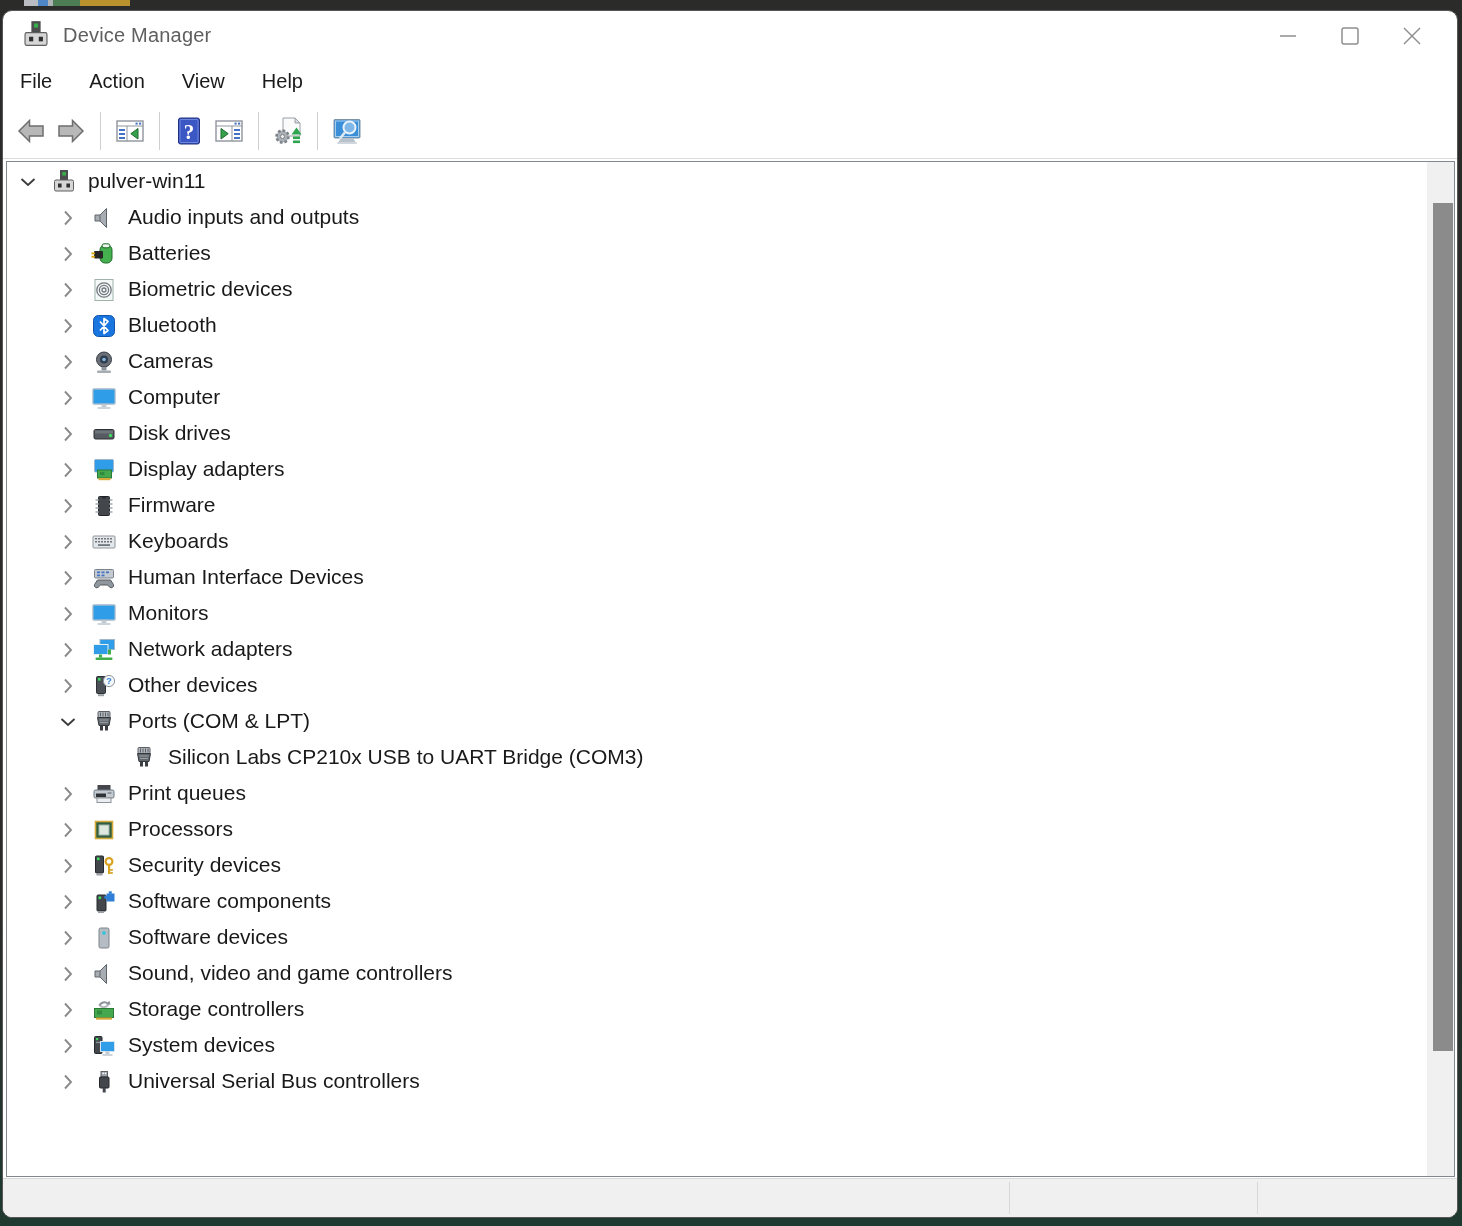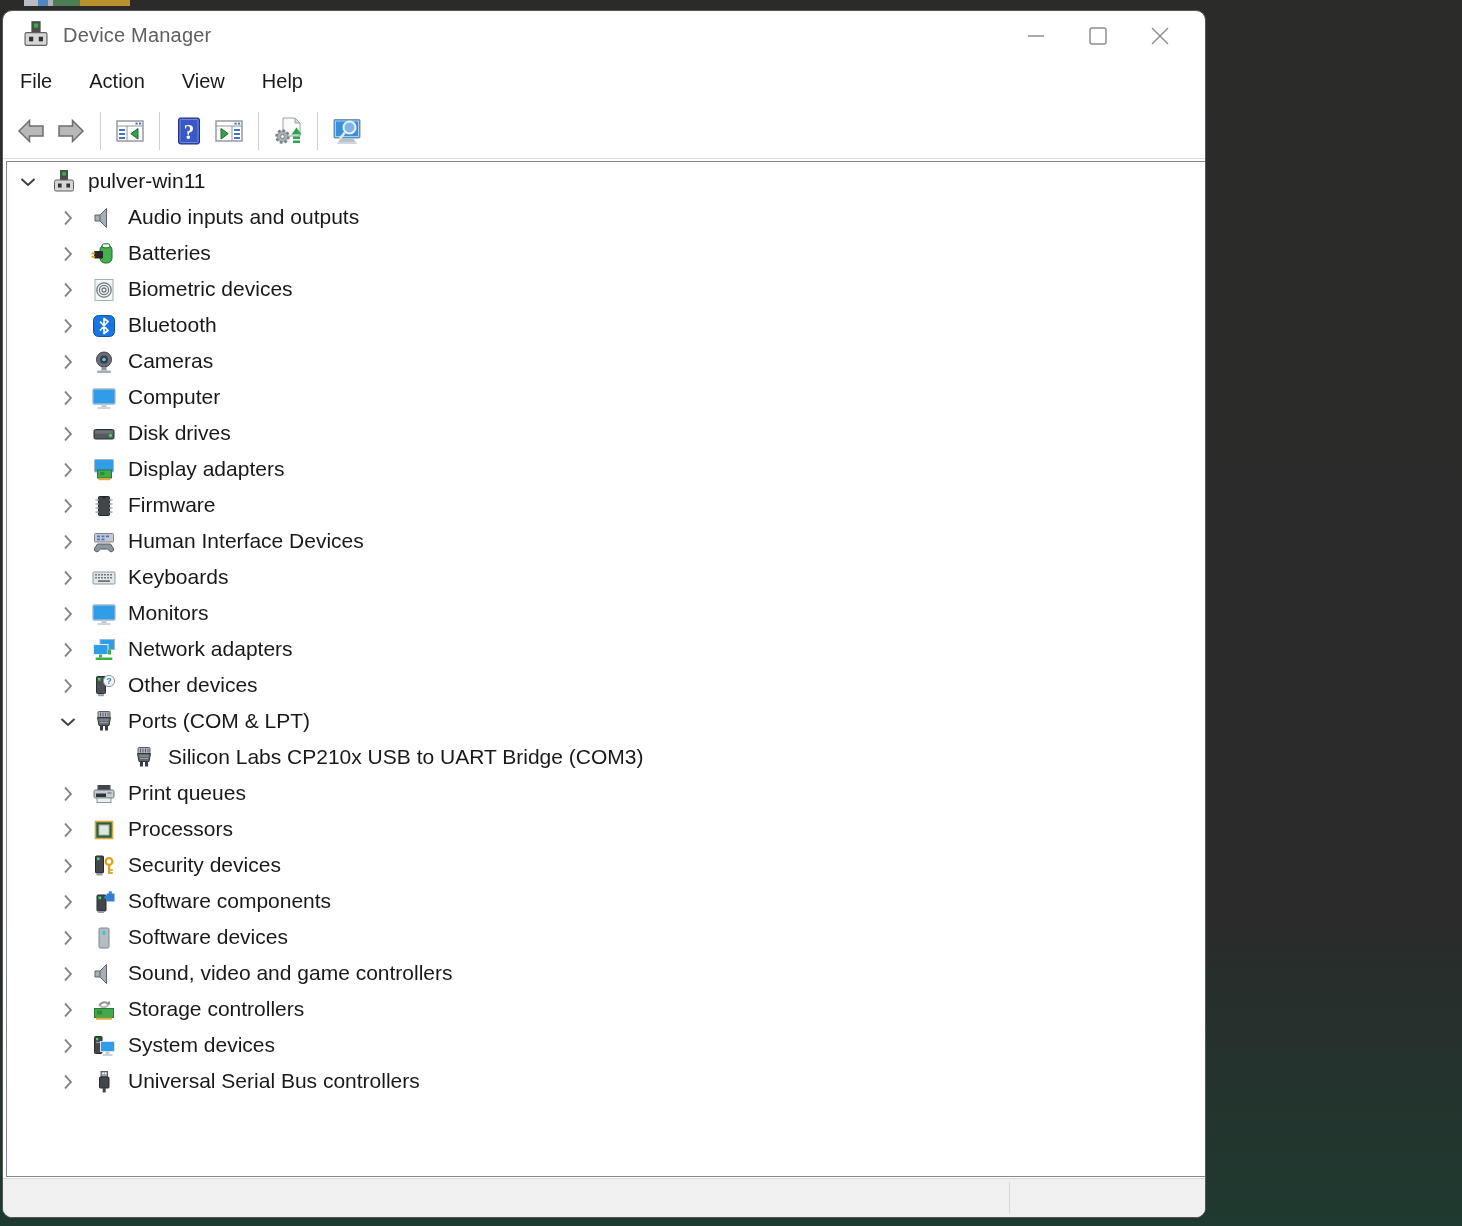--- a/index.html
+++ b/index.html
@@ -7,21 +7,21 @@
   body {
     position:relative;
     font-family:"Liberation Sans", sans-serif;
     background:linear-gradient(180deg,#2b2b2a 0%,#2a2b2a 75%,#1f3a30 100%);
     overflow:hidden;
   }
   
   .bg-frag { position:absolute; top:0; height:6px; }
 
   .window {
-    position:absolute; left:2px; top:10px; width:1204px; height:1208px;
+    position:absolute; left:2px; top:10px; width:1456px; height:1208px;
     background:#ffffff; border:1px solid #565656; border-radius:10px;
     overflow:hidden;
   }
 
   
   .titlebar { position:relative; height:48px; display:flex; align-items:center; padding-left:18px; }
   .titlebar .app-icon { width:30px; height:30px; margin-right:12px; }
   .titlebar .title { font-size:20px; color:#5f5f5f; letter-spacing:.2px; }
   .win-controls { position:absolute; top:6px; right:14px; display:flex; }
   .win-btn { width:62px; height:38px; display:flex; align-items:center; justify-content:center; background:transparent; border:none; cursor:default; }
@@ -318,39 +318,20 @@
                 <rect x="4.5" y="10" width="3" height="2"></rect>
                 <rect x="4.5" y="14" width="3" height="2"></rect>
                 <rect x="4.5" y="18" width="3" height="2"></rect>
                 <rect x="18.5" y="6" width="3" height="2"></rect>
                 <rect x="18.5" y="10" width="3" height="2"></rect>
                 <rect x="18.5" y="14" width="3" height="2"></rect>
                 <rect x="18.5" y="18" width="3" height="2"></rect>
               </g>
             </svg></span>
           <span class="tree-label">Firmware</span>
-        </div>
-        <div class="tree-row indent-1">
-          <span class="chevron-slot">
-            <svg width="22" height="22" viewBox="0 0 22 22">
-              <polyline points="8,4.5 14,11 8,17.5" fill="none" stroke="#8a8a8a" stroke-width="1.9"></polyline>
-            </svg>
-          </span>
-          <span class="tree-icon"><svg width="26" height="26" viewBox="0 0 26 26">
-              <rect x="3.5" y="4.5" width="19" height="8.5" rx="1" fill="#c3cad1" stroke="#7d848b"></rect>
-              <g fill="#4472c4">
-                <rect x="6" y="6.5" width="3" height="1.7"></rect>
-                <rect x="10.5" y="6.5" width="3" height="1.7"></rect>
-                <rect x="15" y="6.5" width="3" height="1.7"></rect>
-                <rect x="6" y="9.6" width="3" height="1.7"></rect>
-                <rect x="10.5" y="9.6" width="3" height="1.7"></rect>
-              </g>
-              <path d="M6.5 15 h13 l3 4.5 a2.4 2.4 0 0 1 -3.9 2.6 L16.5 20 h-7 l-2.1 2.1 A2.4 2.4 0 0 1 3.5 19.5 z" fill="#8f969d" stroke="#55595e"></path>
-            </svg></span>
-          <span class="tree-label">Human Interface Devices</span>
         </div>
         <div class="tree-row indent-1">
           <span class="chevron-slot">
             <svg width="22" height="22" viewBox="0 0 22 22">
               <polyline points="8,4.5 14,11 8,17.5" fill="none" stroke="#8a8a8a" stroke-width="1.9"></polyline>
             </svg>
           </span>
           <span class="tree-icon"><svg width="26" height="26" viewBox="0 0 26 26">
               <rect x="2" y="7" width="22" height="12" rx="1" fill="#e3e7ea" stroke="#8f959c"></rect>
               <g fill="#6f767d">
@@ -371,20 +352,39 @@
             </svg></span>
           <span class="tree-label">Keyboards</span>
         </div>
         <div class="tree-row indent-1">
           <span class="chevron-slot">
             <svg width="22" height="22" viewBox="0 0 22 22">
               <polyline points="8,4.5 14,11 8,17.5" fill="none" stroke="#8a8a8a" stroke-width="1.9"></polyline>
             </svg>
           </span>
           <span class="tree-icon"><svg width="26" height="26" viewBox="0 0 26 26">
+              <rect x="3.5" y="4.5" width="19" height="8.5" rx="1" fill="#c3cad1" stroke="#7d848b"></rect>
+              <g fill="#4472c4">
+                <rect x="6" y="6.5" width="3" height="1.7"></rect>
+                <rect x="10.5" y="6.5" width="3" height="1.7"></rect>
+                <rect x="15" y="6.5" width="3" height="1.7"></rect>
+                <rect x="6" y="9.6" width="3" height="1.7"></rect>
+                <rect x="10.5" y="9.6" width="3" height="1.7"></rect>
+              </g>
+              <path d="M6.5 15 h13 l3 4.5 a2.4 2.4 0 0 1 -3.9 2.6 L16.5 20 h-7 l-2.1 2.1 A2.4 2.4 0 0 1 3.5 19.5 z" fill="#8f969d" stroke="#55595e"></path>
+            </svg></span>
+          <span class="tree-label">Human Interface Devices</span>
+        </div>
+        <div class="tree-row indent-1">
+          <span class="chevron-slot">
+            <svg width="22" height="22" viewBox="0 0 22 22">
+              <polyline points="8,4.5 14,11 8,17.5" fill="none" stroke="#8a8a8a" stroke-width="1.9"></polyline>
+            </svg>
+          </span>
+          <span class="tree-icon"><svg width="26" height="26" viewBox="0 0 26 26">
               <rect x="2" y="4" width="22" height="15" rx="1" fill="#2f9de8" stroke="#9db8cc" stroke-width="1.3"></rect>
               <rect x="10.5" y="19" width="5" height="3" fill="#c3cad1"></rect>
               <rect x="6.5" y="22" width="13" height="2" rx="0.5" fill="#cdd4da"></rect>
             </svg></span>
           <span class="tree-label">Monitors</span>
         </div>
         <div class="tree-row indent-1">
           <span class="chevron-slot">
             <svg width="22" height="22" viewBox="0 0 22 22">
               <polyline points="8,4.5 14,11 8,17.5" fill="none" stroke="#8a8a8a" stroke-width="1.9"></polyline>

